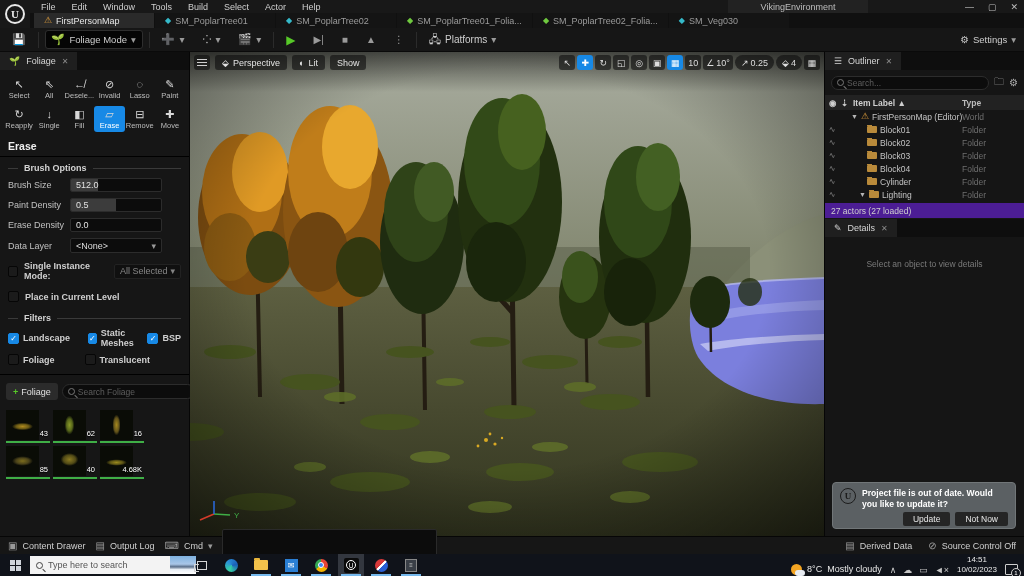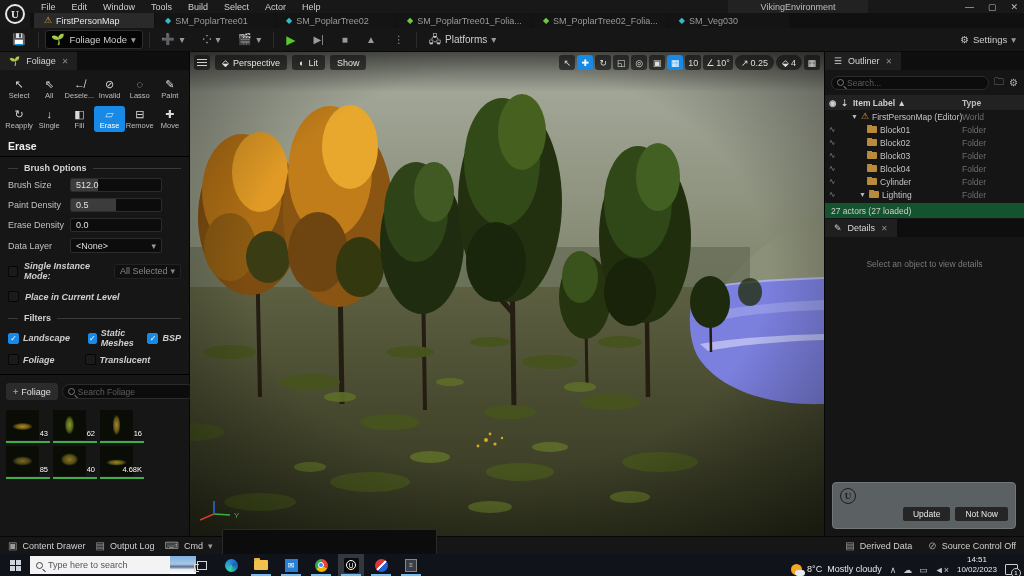--- a/index.html
+++ b/index.html
@@ -48,21 +48,21 @@
   .secthead::after { flex:1; }
   .prow { display:flex; align-items:center; padding:3px 8px; }
   .plabel { width:62px; font-size:9px; color:#c0c0c0; }
   .pvalbox { position:relative; width:92px; height:14px; background:#0c0c0c; border:1px solid #2c2c2c; border-radius:2px; overflow:hidden; display:flex; align-items:center; }
   .pvalbox .fill { position:absolute; left:0; top:0; bottom:0; background:#3c3c3c; }
   .pvalbox span { position:relative; padding-left:5px; font-size:9px; color:#e2e2e2; }
   .ddbox { width:92px; height:15px; background:#0c0c0c; border:1px solid #2c2c2c; border-radius:2px; display:flex; align-items:center; justify-content:space-between; padding:0 5px; font-size:9px; color:#dedede; }
   .cbrow { display:flex; align-items:center; gap:6px; padding:5px 8px; }
   .cb { width:11px; height:11px; border-radius:2px; background:#1b1b1b; border:1px solid #060606; display:flex; align-items:center; justify-content:center; font-size:8px; color:#fff; }
   .cb.on { background:#1789e6; border-color:#1789e6; }
-  .cblabel { font-size:9px; color:#cfcfcf; font-weight:bold;font-style:italic; }
+  .cblabel { font-size:9px; color:#cfcfcf; font-weight:bold; }
   .dim { opacity:.55; }
   .filterrow { display:flex; gap:4px; padding:3px 8px; }
   .fitem { display:flex; align-items:center; gap:4px; }
   .fitem .cblabel { font-weight:bold; }
   .addrow { display:flex; align-items:center; gap:4px; padding:8px 6px 4px; border-top:1px solid #000; margin-top:6px; }
   .addbtn { display:flex; align-items:center; gap:3px; background:#2b2b2b; border-radius:3px; height:17px; padding:0 7px; font-size:9px; color:#e0e0e0; }
   .addbtn .plus { color:#57c928; font-weight:bold; }
   .searchbox { flex:1; height:15px; background:#0c0c0c; border:1px solid #2c2c2c; border-radius:8px; display:flex; align-items:center; padding:0 5px; gap:3px; }
   .searchbox input { flex:1; min-width:10px; background:transparent; border:none; outline:none; color:#d0d0d0; font-size:8.5px; }
   .searchbox input::placeholder { color:#5e5e5e; }
@@ -106,21 +106,21 @@
   .colhead { display:flex; align-items:center; height:15px; background:#222; font-size:8.5px; color:#cfcfcf; font-weight:bold; padding-left:4px; }
   .colhead .eye { width:12px; } .colhead .pin { width:12px; }
   .colhead .cl { flex:1; } .colhead .ct { width:62px; color:#bdbdbd; font-weight:bold; }
   .orow { display:flex; align-items:center; height:13px; font-size:8.5px; color:#c4c4c4; }
   .orow .vis { width:14px; text-align:center; color:#8a8a8a; font-size:8px; }
   .orow .ind { display:flex; align-items:center; gap:3px; flex:1; overflow:hidden; white-space:nowrap; }
   .orow .typ { width:62px; color:#6e6e6e; }
   .caret9 { font-size:7px; color:#b5b5b5; }
   .folder { width:10px; height:7px; background:#b98a3a; border-radius:1px; position:relative; flex:0 0 auto; }
   .folder::before { content:""; position:absolute; left:0; top:-2px; width:5px; height:2px; background:#b98a3a; border-radius:1px 1px 0 0; }
-  .outfooter { height:15px; background:#14532d; display:flex; align-items:center; padding:0 6px; font-size:8.5px; color:#cfcfcf; margin-top:2px; }
+  .outfooter { height:15px; background:#4c1d95; display:flex; align-items:center; padding:0 6px; font-size:8.5px; color:#cfcfcf; margin-top:2px; }
   .detheader { height:18px; background:#0e0e0e; display:flex; margin-top:1px; }
   .detempty { padding-top:22px; text-align:center; color:#7a7a7a; font-size:8.5px; }
 
   .dialog { position:absolute; left:832px; top:482px; width:184px; height:47px; background:#5b6063; border:1px solid #717678; border-radius:4px; padding:5px 7px; z-index:9; }
   .dlg-top { display:flex; gap:6px; }
   .dlg-ico { width:16px; height:16px; border:1.6px solid #1c1c1c; border-radius:50%; color:#1c1c1c; font-weight:bold; font-size:9px; display:flex; align-items:center; justify-content:center; font-family:"Liberation Serif",serif; flex:0 0 auto; }
   .dlg-msg { color:#fff; font-weight:bold; font-size:8.6px; line-height:1.25; }
   .dlg-btns { display:flex; justify-content:flex-end; gap:5px; margin-top:3px; }
   .dlg-btn { background:#252525; color:#e8e8e8; font-size:8.5px; padding:2px 10px; border-radius:2px; }
 
@@ -722,20 +722,21 @@
         <span>Details</span>
         <span class="x">✕</span>
       </div>
     </div>
     <div class="detempty">Select an object to view details</div>
   </div>
 
   <div class="dialog">
     <div class="dlg-top">
       <div class="dlg-ico">U</div>
+      <div class="dlg-msg">Project file is out of date. Would you like to update it?</div>
     </div>
     <div class="dlg-btns">
       <div class="dlg-btn">Update</div>
       <div class="dlg-btn">Not Now</div>
     </div>
   </div>
 
   <div class="statusbar">
     <div class="sitem">
         <span class="sico">▣</span>

